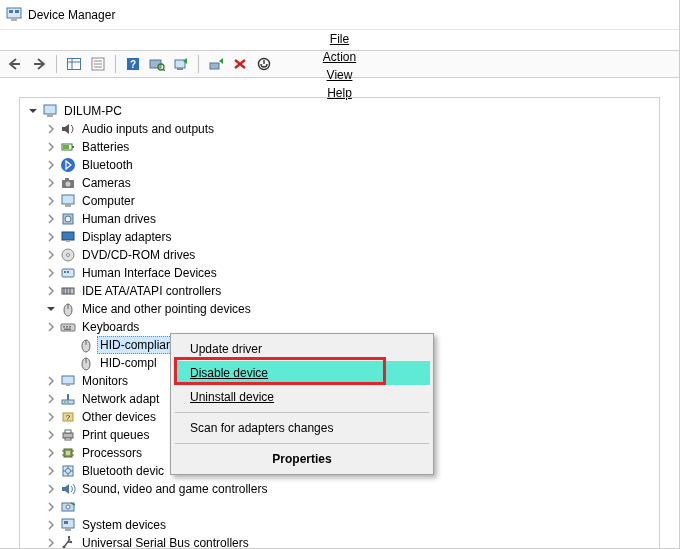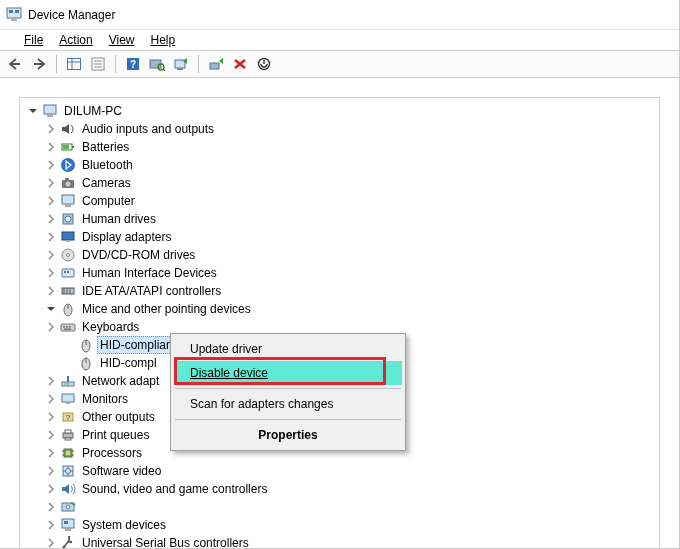--- a/index.html
+++ b/index.html
@@ -24,20 +24,21 @@
     border-bottom: 1px solid #e5e5e5;
   }
   .titlebar .app-icon { width: 16px; height: 16px; margin-right: 6px; }
   .titlebar .title { font-size: 12px; }
   .menubar {
     height: 20px;
     display: flex;
     align-items: center;
     padding: 0 16px;
     gap: 0;
+    flex-direction: column;
   }
   .menubar .menu-item {
     padding: 2px 8px;
     cursor: default;
   }
   .menubar .underline { text-decoration: underline; }
   .toolbar {
     height: 28px;
     border-top: 1px solid #d0d0d0;
     border-bottom: 1px solid #d0d0d0;
@@ -90,21 +91,21 @@
     border: 1px dotted #3399ff;
     margin: -1px;
   }
   .indent-0 { padding-left: 4px; }
   .indent-1 { padding-left: 22px; }
   .indent-2 { padding-left: 40px; }
   .context-menu {
     position: absolute;
     left: 150px;
     top: 235px;
-    width: 236px;
+    width: 264px;
     background: #f0f0f0;
     border: 1px solid #a0a0a0;
     box-shadow: 3px 3px 5px rgba(0,0,0,.3);
     padding: 3px;
     z-index: 10;
   }
   .ctx-item {
     padding: 5px 16px;
     cursor: default;
     font-size: 12px;
@@ -434,55 +435,55 @@
         <span class="label ">HID-compl</span>
       </div>
       <div class="node indent-1">
         <span class="expander ">
           <svg width="10" height="10" viewBox="0 0 10 10">
             <path d="M3 1 L7 5 L3 9" stroke="#888" fill="none" stroke-width="1.4"></path>
           </svg>
         </span>
         <span class="node-icon">
           <svg width="16" height="16" viewBox="0 0 16 16">
+            <rect x="2" y="3" width="12" height="8" fill="#cde3f7" stroke="#4a78a4"></rect>
+            <rect x="6" y="11" width="4" height="2" fill="#aaa"></rect>
+          </svg>
+        </span>
+        <span class="label">Monitors</span>
+      </div>
+      <div class="node indent-1">
+        <span class="expander ">
+          <svg width="10" height="10" viewBox="0 0 10 10">
+            <path d="M3 1 L7 5 L3 9" stroke="#888" fill="none" stroke-width="1.4"></path>
+          </svg>
+        </span>
+        <span class="node-icon">
+          <svg width="16" height="16" viewBox="0 0 16 16">
             <rect x="2" y="9" width="12" height="4" fill="#c8d8e8" stroke="#4a78a4"></rect>
             <circle cx="5" cy="11" r="0.8" fill="#3a9a3a"></circle>
             <circle cx="8" cy="11" r="0.8" fill="#3a9a3a"></circle>
             <rect x="7" y="3" width="2" height="6" fill="#4a78a4"></rect>
           </svg>
         </span>
         <span class="label">Network adapt</span>
       </div>
       <div class="node indent-1">
         <span class="expander ">
           <svg width="10" height="10" viewBox="0 0 10 10">
             <path d="M3 1 L7 5 L3 9" stroke="#888" fill="none" stroke-width="1.4"></path>
           </svg>
         </span>
         <span class="node-icon">
           <svg width="16" height="16" viewBox="0 0 16 16">
-            <rect x="2" y="3" width="12" height="8" fill="#cde3f7" stroke="#4a78a4"></rect>
-            <rect x="6" y="11" width="4" height="2" fill="#aaa"></rect>
-          </svg>
-        </span>
-        <span class="label">Monitors</span>
-      </div>
-      <div class="node indent-1">
-        <span class="expander ">
-          <svg width="10" height="10" viewBox="0 0 10 10">
-            <path d="M3 1 L7 5 L3 9" stroke="#888" fill="none" stroke-width="1.4"></path>
-          </svg>
-        </span>
-        <span class="node-icon">
-          <svg width="16" height="16" viewBox="0 0 16 16">
             <rect x="3" y="4" width="10" height="8" fill="#e8d89a" stroke="#b0953a"></rect>
             <text x="8" y="11" font-size="8" text-anchor="middle" fill="#333">?</text>
           </svg>
         </span>
-        <span class="label">Other outputs</span>
+        <span class="label">Other devices</span>
       </div>
       <div class="node indent-1">
         <span class="expander ">
           <svg width="10" height="10" viewBox="0 0 10 10">
             <path d="M3 1 L7 5 L3 9" stroke="#888" fill="none" stroke-width="1.4"></path>
           </svg>
         </span>
         <span class="node-icon">
           <svg width="16" height="16" viewBox="0 0 16 16">
             <rect x="3" y="6" width="10" height="5" fill="#bbb" stroke="#666"></rect>
@@ -516,21 +517,21 @@
             <path d="M3 1 L7 5 L3 9" stroke="#888" fill="none" stroke-width="1.4"></path>
           </svg>
         </span>
         <span class="node-icon">
           <svg width="16" height="16" viewBox="0 0 16 16">
             <rect x="3" y="3" width="10" height="10" fill="#d8e6f3" stroke="#4a78a4"></rect>
             <circle cx="8" cy="8" r="2.5" fill="none" stroke="#4a78a4"></circle>
             <path d="M8 5v-2M8 11v2M5 8h-2M11 8h2" stroke="#4a78a4"></path>
           </svg>
         </span>
-        <span class="label">Software video</span>
+        <span class="label">Bluetooth devic</span>
       </div>
       <div class="node indent-1">
         <span class="expander ">
           <svg width="10" height="10" viewBox="0 0 10 10">
             <path d="M3 1 L7 5 L3 9" stroke="#888" fill="none" stroke-width="1.4"></path>
           </svg>
         </span>
         <span class="node-icon">
           <svg width="16" height="16" viewBox="0 0 16 16">
             <path d="M2 6h3l4-3v10l-4-3H2z" fill="#4a78a4"></path>
@@ -583,20 +584,21 @@
             <rect x="8" y="1" width="2" height="2" fill="#555"></rect>
           </svg>
         </span>
         <span class="label">Universal Serial Bus controllers</span>
       </div>
     </div>
 
   <div class="context-menu">
     <div class="ctx-item">Update driver</div>
     <div class="ctx-item highlight"><span class="u">Disable device</span></div>
+    <div class="ctx-item"><span class="u">Uninstall device</span></div>
     <div class="ctx-sep"></div>
     <div class="ctx-item">Scan for adapters changes</div>
     <div class="ctx-sep"></div>
     <div class="ctx-item bold">Properties</div>
   </div>
 
   <div class="redbox"></div>
 </div>
 
 </body></html>

